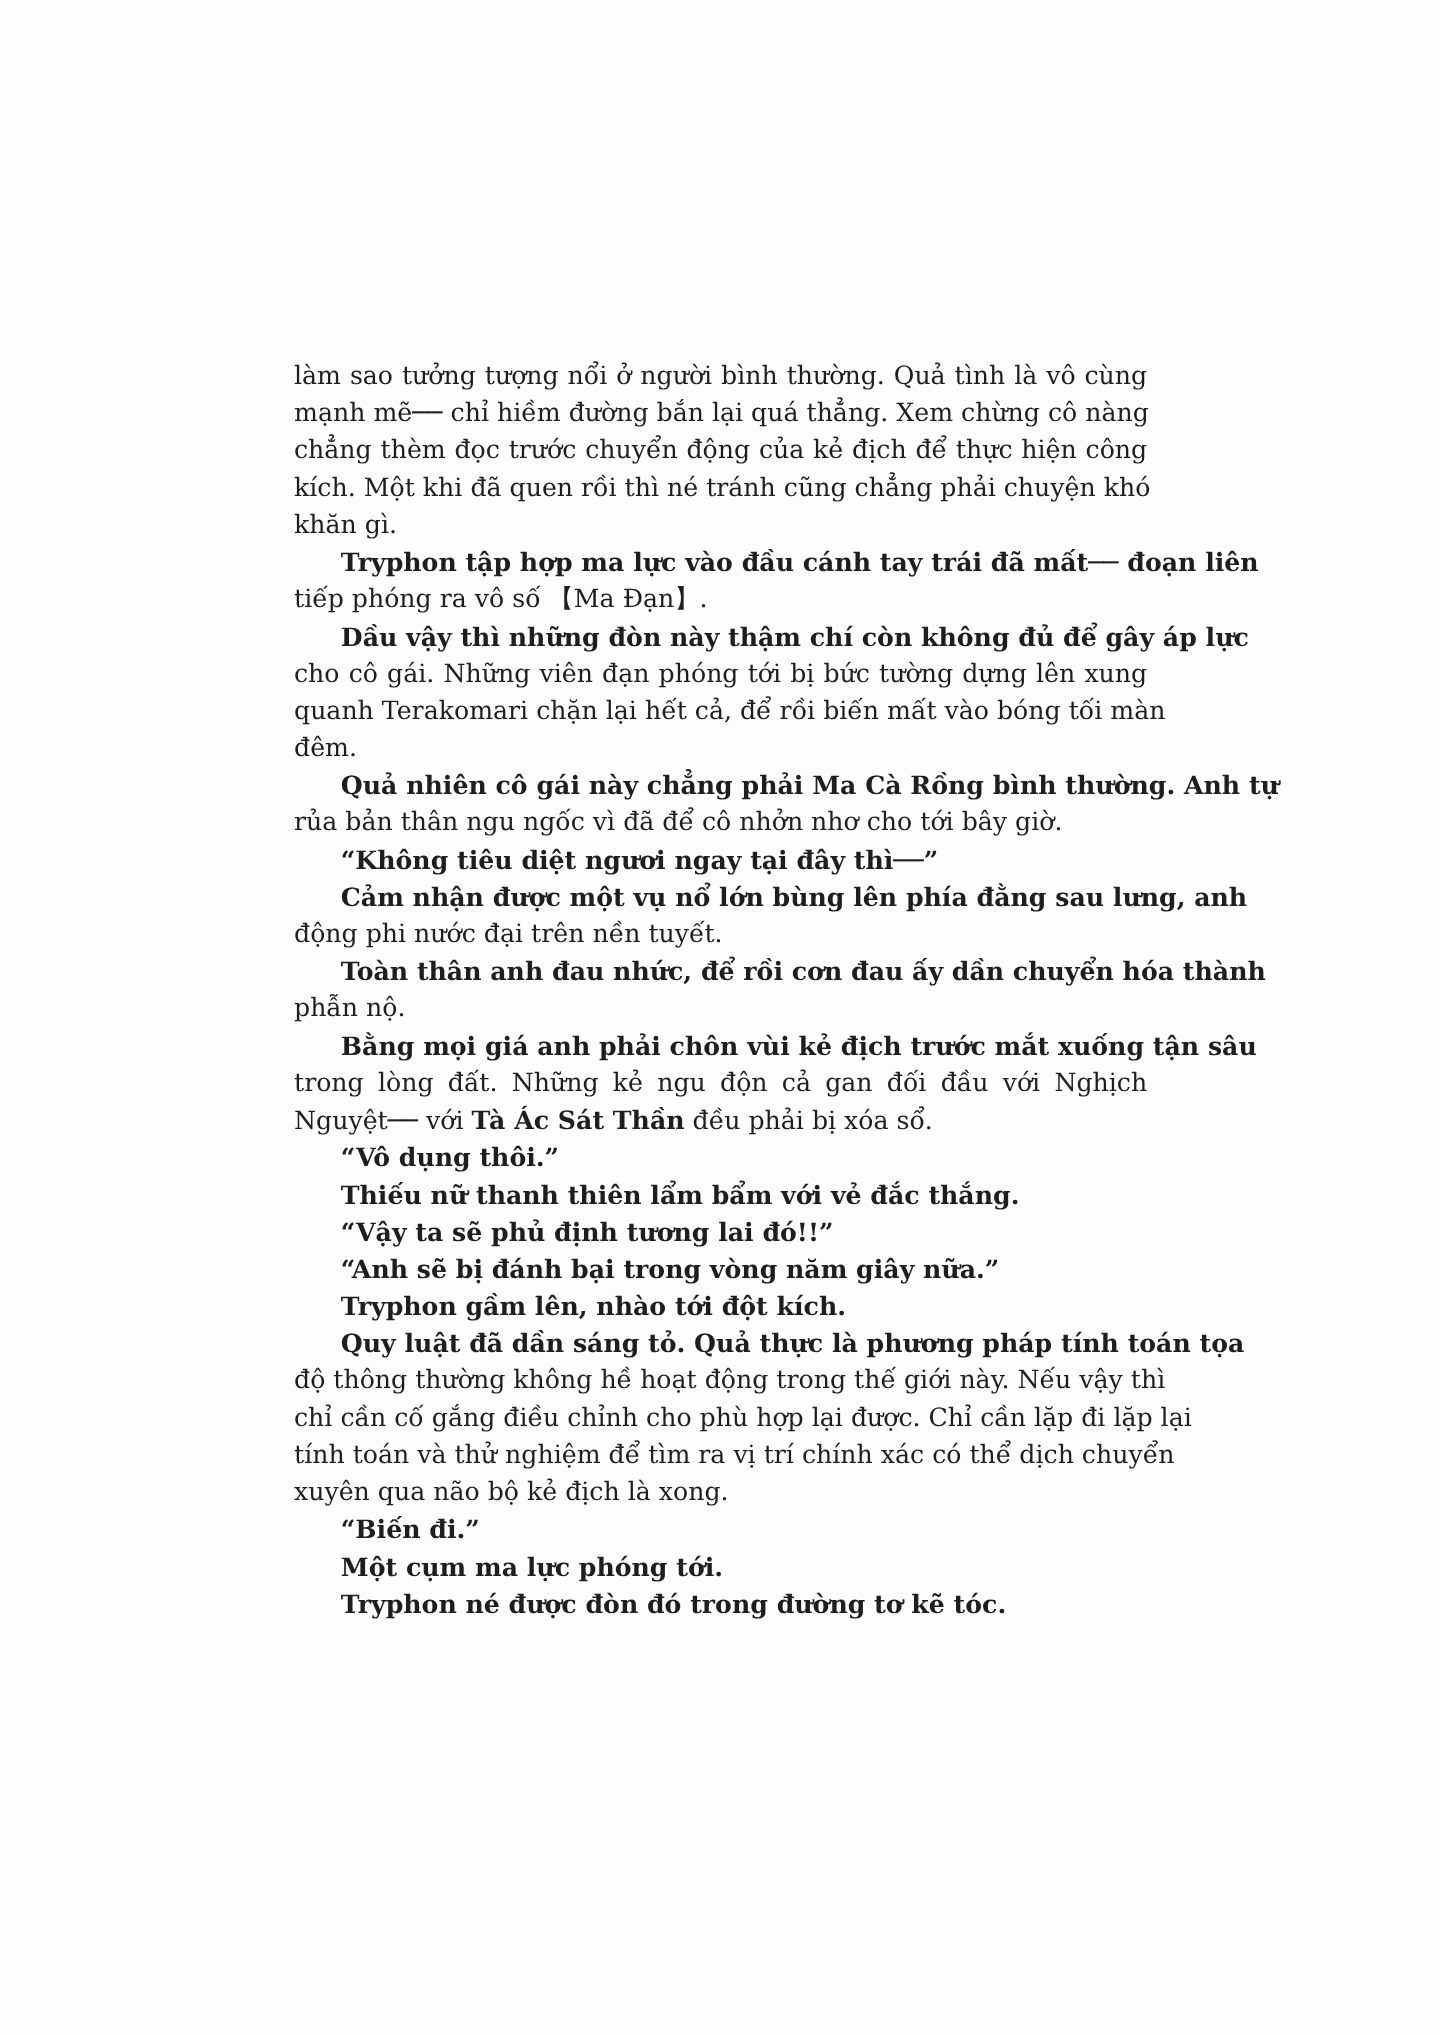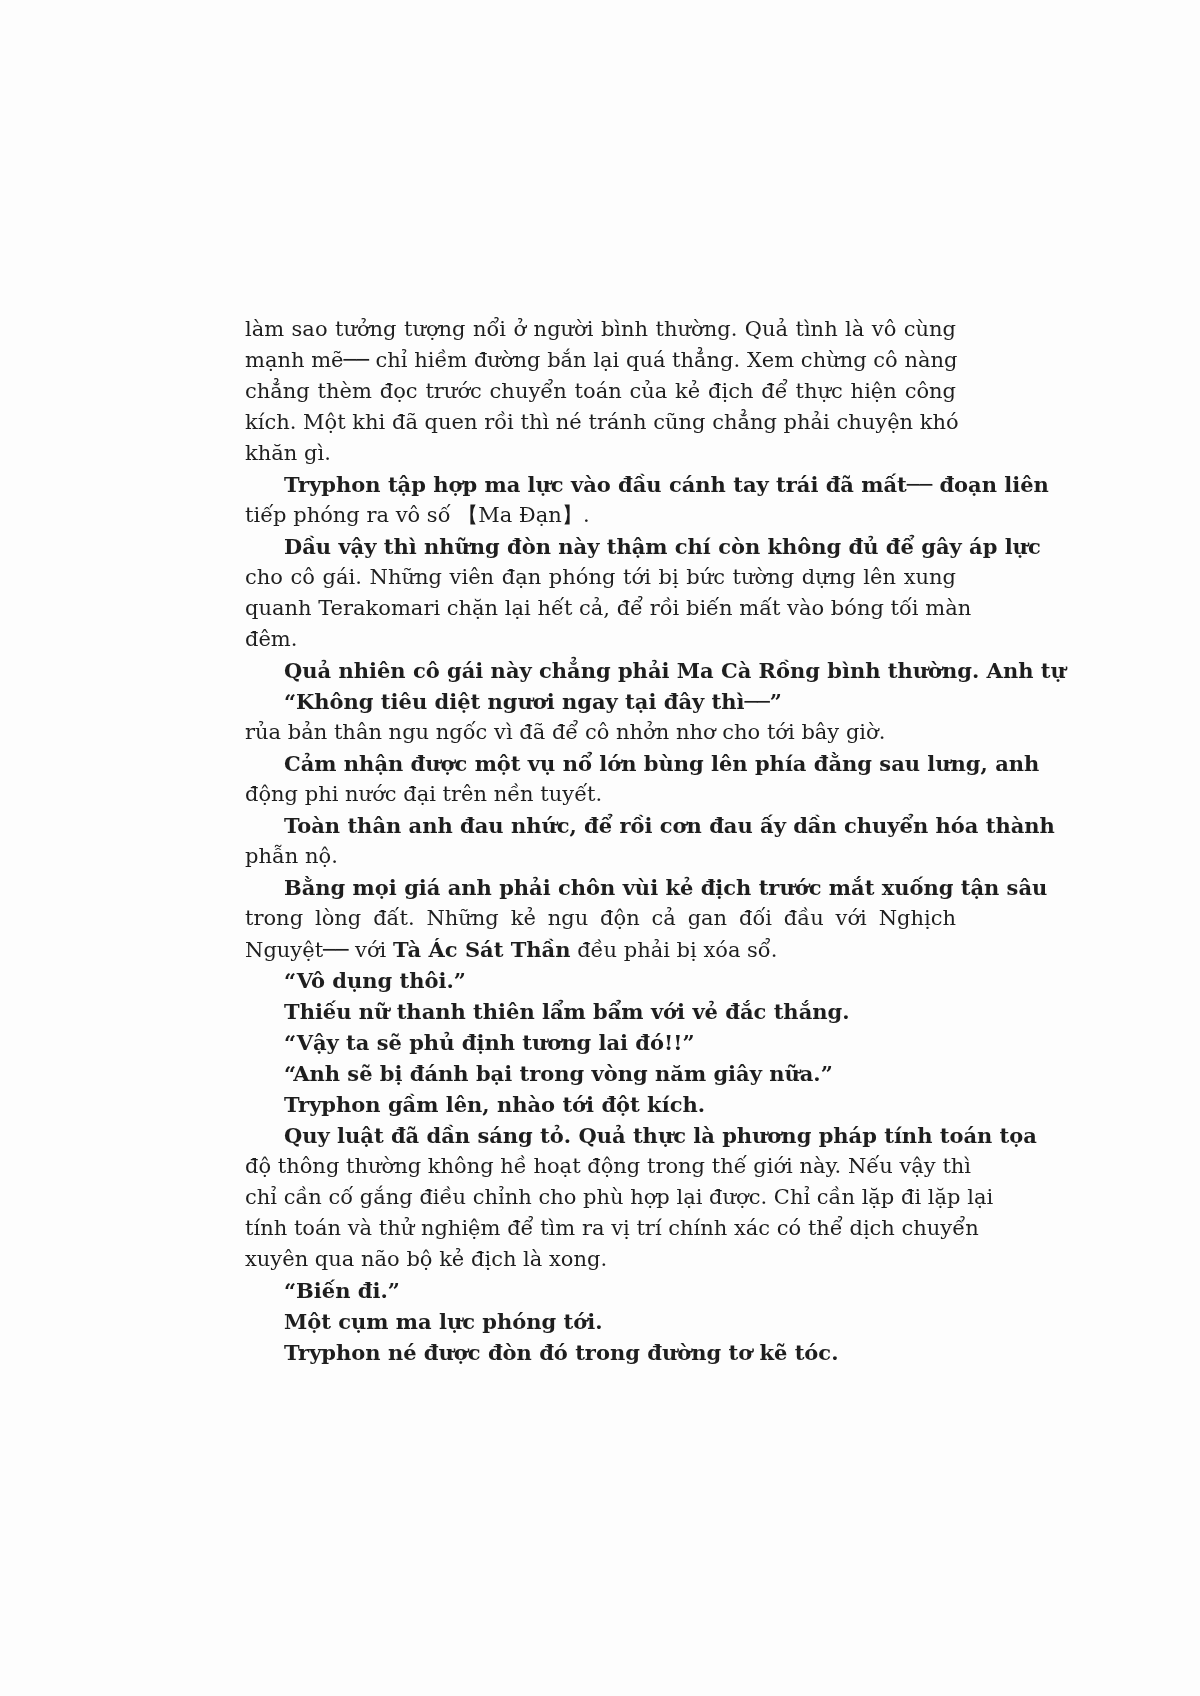--- a/index.html
+++ b/index.html
@@ -17,21 +17,21 @@
       position: absolute;
       left: 0;
       top: 0;
       width: 1200px;
       height: 1696px;
       background: #fdfdfd;
     }
     .text-block {
       position: absolute;
       left: 245px;
-      top: 314px;
+      top: 298px;
       width: 711px;
       font-family: "DejaVu Serif", "Liberation Serif", serif;
       font-size: 21px;
       line-height: 31px;
       color: #1e1e1e;
     }
     .line {
       display: block;
       height: 31px;
       white-space: nowrap;
@@ -57,32 +57,32 @@
       font-weight: normal;
     }
   </style>
 </head>
 <body>
 
 <div class="page">
   <div class="text-block">
     <div class="line">làm sao tưởng tượng nổi ở người bình thường. Quả tình là vô cùng</div>
     <div class="line">mạnh mẽ── chỉ hiềm đường bắn lại quá thẳng. Xem chừng cô nàng</div>
-    <div class="line">chẳng thèm đọc trước chuyển toán của kẻ địch để thực hiện công</div>
+    <div class="line">chẳng thèm đọc trước chuyển động của kẻ địch để thực hiện công</div>
     <div class="line">kích. Một khi đã quen rồi thì né tránh cũng chẳng phải chuyện khó</div>
     <div class="line last">khăn gì.</div>
     <div class="line indent">Tryphon tập hợp ma lực vào đầu cánh tay trái đã mất── đoạn liên</div>
     <div class="line last"><span>tiếp phóng ra vô số </span><span class="bracket">【Ma Đạn】</span><span>.</span></div>
     <div class="line indent">Dầu vậy thì những đòn này thậm chí còn không đủ để gây áp lực</div>
     <div class="line">cho cô gái. Những viên đạn phóng tới bị bức tường dựng lên xung</div>
     <div class="line">quanh Terakomari chặn lại hết cả, để rồi biến mất vào bóng tối màn</div>
     <div class="line last">đêm.</div>
     <div class="line indent">Quả nhiên cô gái này chẳng phải Ma Cà Rồng bình thường. Anh tự</div>
+    <div class="line last">rủa bản thân ngu ngốc vì đã để cô nhởn nhơ cho tới bây giờ.</div>
     <div class="line indent last">“Không tiêu diệt ngươi ngay tại đây thì──”</div>
-    <div class="line last">rủa bản thân ngu ngốc vì đã để cô nhởn nhơ cho tới bây giờ.</div>
     <div class="line indent">Cảm nhận được một vụ nổ lớn bùng lên phía đằng sau lưng, anh</div>
     <div class="line last">động phi nước đại trên nền tuyết.</div>
     <div class="line indent">Toàn thân anh đau nhức, để rồi cơn đau ấy dần chuyển hóa thành</div>
     <div class="line last">phẫn nộ.</div>
     <div class="line indent">Bằng mọi giá anh phải chôn vùi kẻ địch trước mắt xuống tận sâu</div>
     <div class="line">trong lòng đất. Những kẻ ngu độn cả gan đối đầu với Nghịch</div>
     <div class="line last"><span>Nguyệt── với </span><span class="bold">Tà Ác Sát Thần</span><span> đều phải bị xóa sổ.</span></div>
     <div class="line indent last">“Vô dụng thôi.”</div>
     <div class="line indent last">Thiếu nữ thanh thiên lẩm bẩm với vẻ đắc thắng.</div>
     <div class="line indent last">“Vậy ta sẽ phủ định tương lai đó!!”</div>

